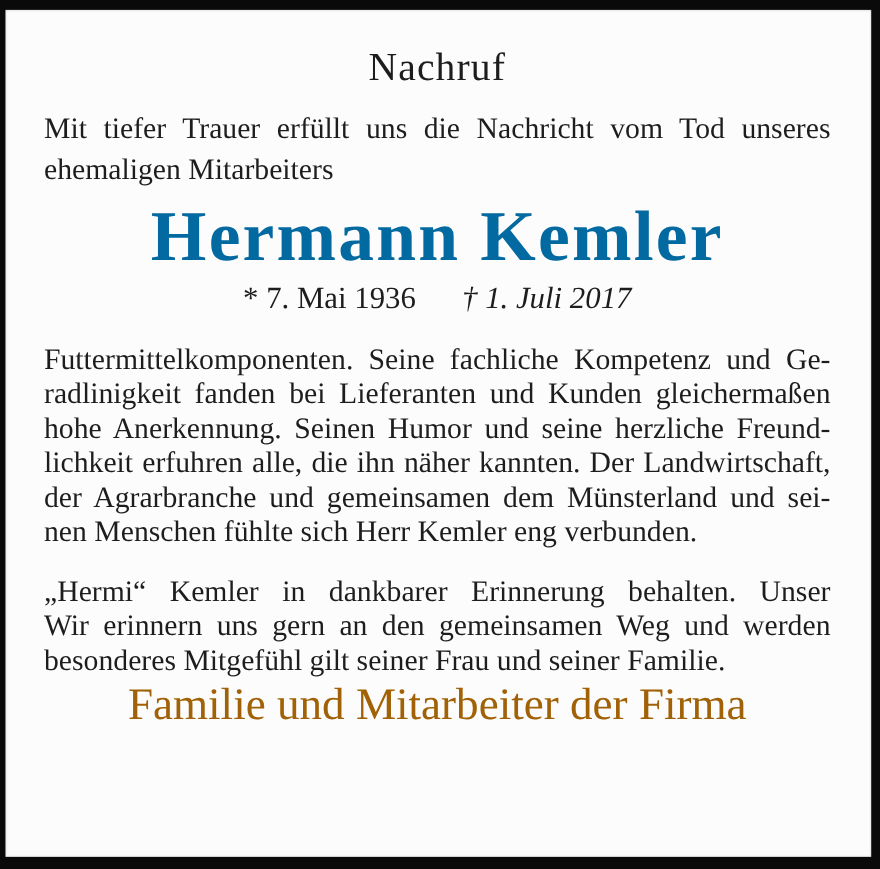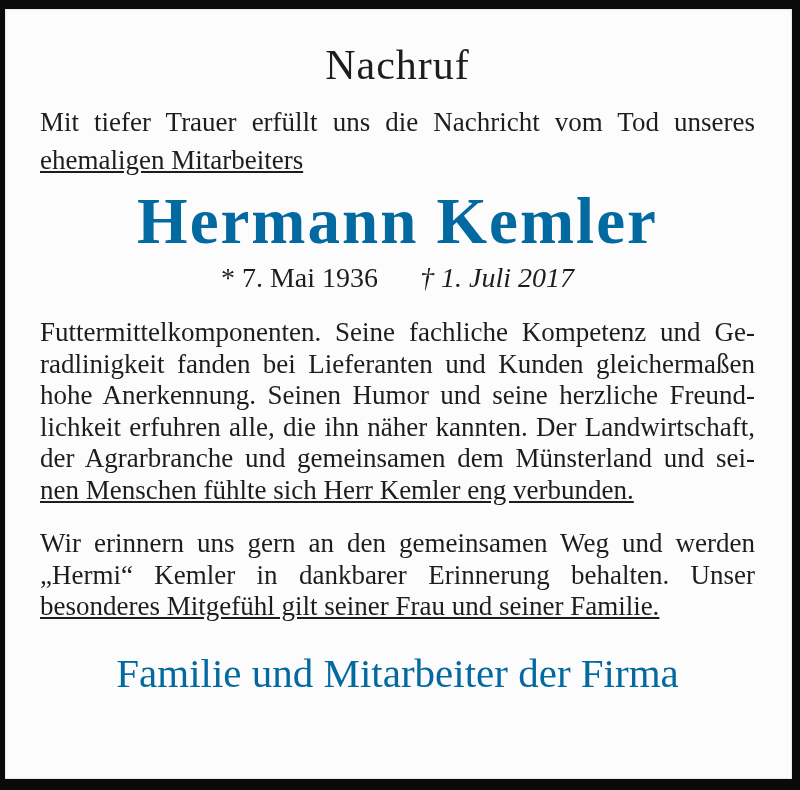--- a/index.html
+++ b/index.html
@@ -21,40 +21,39 @@
     right: 8px;
     bottom: 11px;
     background: #fcfcfc;
     box-shadow: inset 0 0 2px rgba(0,0,0,0.25);
   }
   .content {
     padding: 33px 37px 0 35px;
     color: #1d1d1d;
   }
   .notice-heading {
-    font-size: 42px;
+    font-size: 36px;
     font-weight: normal;
     text-align: center;
     margin: 0 0 15px 0;
     letter-spacing: 1px;
     line-height: 1.1;
   }
   .intro {
     font-size: 27px;
     line-height: 38px;
   }
   .text-line {
     text-align: justify;
     text-align-last: justify;
     white-space: normal;
   }
   .text-line.last {
     text-align: left;
     text-align-last: left;
-    text-decoration: underline;
   }
   .deceased-name {
     font-size: 65px;
     font-weight: bold;
     text-align: center;
     letter-spacing: 2px;
     margin: 8px 0 6px 0;
     line-height: 1.05;
     color: #0369a1;
   }
@@ -69,25 +68,24 @@
     margin-left: 42px;
     font-style: italic;
   }
   .para {
     font-size: 27px;
     line-height: 31.5px;
   }
   .para1 { margin-top: 22px; }
   .para2 { margin-top: 22px; }
   .signature {
-    margin-top: 26px;
     text-align: center;
     font-size: 41px;
     line-height: 49px;
-    color: #0369a1;
+    color: #a16207;
   }
 </style>
 </head>
 <body>
 
 <div class="page">
   <div class="content">
 
     <h1 class="notice-heading">Nachruf</h1>
 
@@ -105,22 +103,22 @@
     <div class="para para1">
         <div class="text-line">Futtermittelkomponenten. Seine fachliche Kompetenz und Ge-</div>
         <div class="text-line">radlinigkeit fanden bei Lieferanten und Kunden gleichermaßen</div>
         <div class="text-line">hohe Anerkennung. Seinen Humor und seine herzliche Freund-</div>
         <div class="text-line">lichkeit erfuhren alle, die ihn näher kannten. Der Landwirtschaft,</div>
         <div class="text-line">der Agrarbranche und gemeinsamen dem Münsterland und sei-</div>
         <div class="text-line last">nen Menschen fühlte sich Herr Kemler eng verbunden.</div>
       </div>
 
     <div class="para para2">
+        <div class="text-line">„Hermi“ Kemler in dankbarer Erinnerung behalten. Unser</div>
         <div class="text-line">Wir erinnern uns gern an den gemeinsamen Weg und werden</div>
-        <div class="text-line">„Hermi“ Kemler in dankbarer Erinnerung behalten. Unser</div>
         <div class="text-line last">besonderes Mitgefühl gilt seiner Frau und seiner Familie.</div>
       </div>
 
     <div class="signature">
       <div>Familie und Mitarbeiter der Firma</div>
     </div>
 
   </div>
 </div>
 

